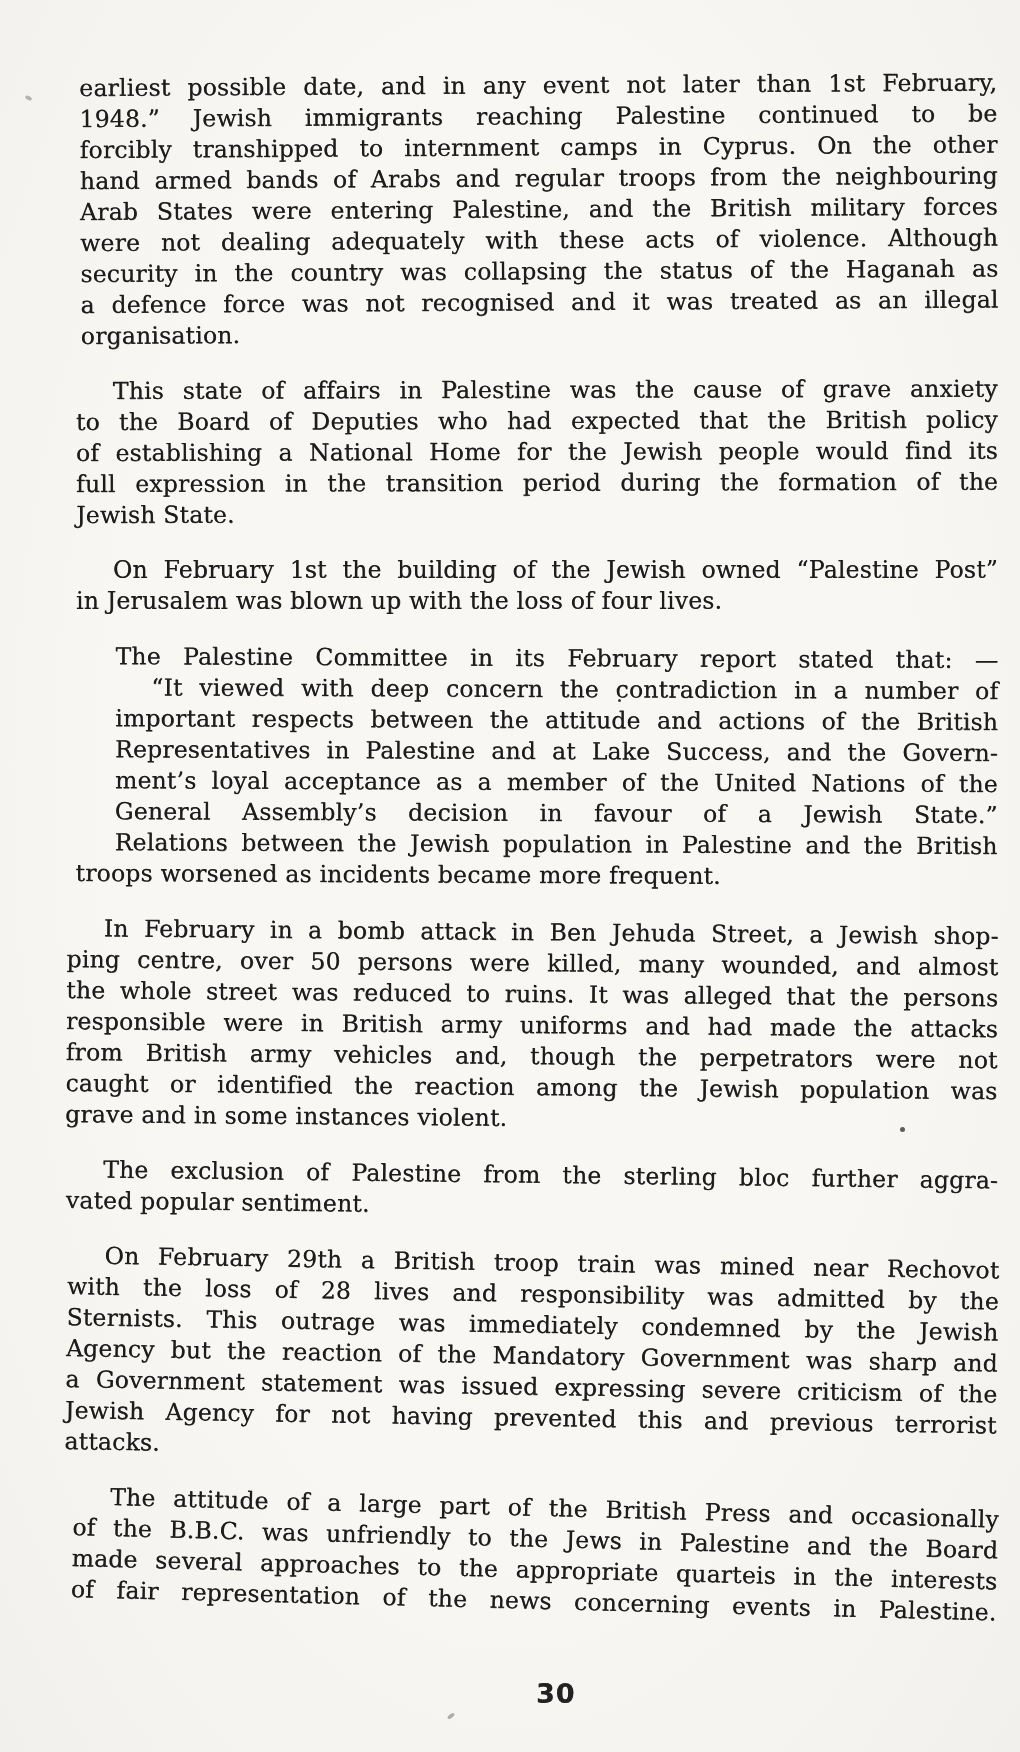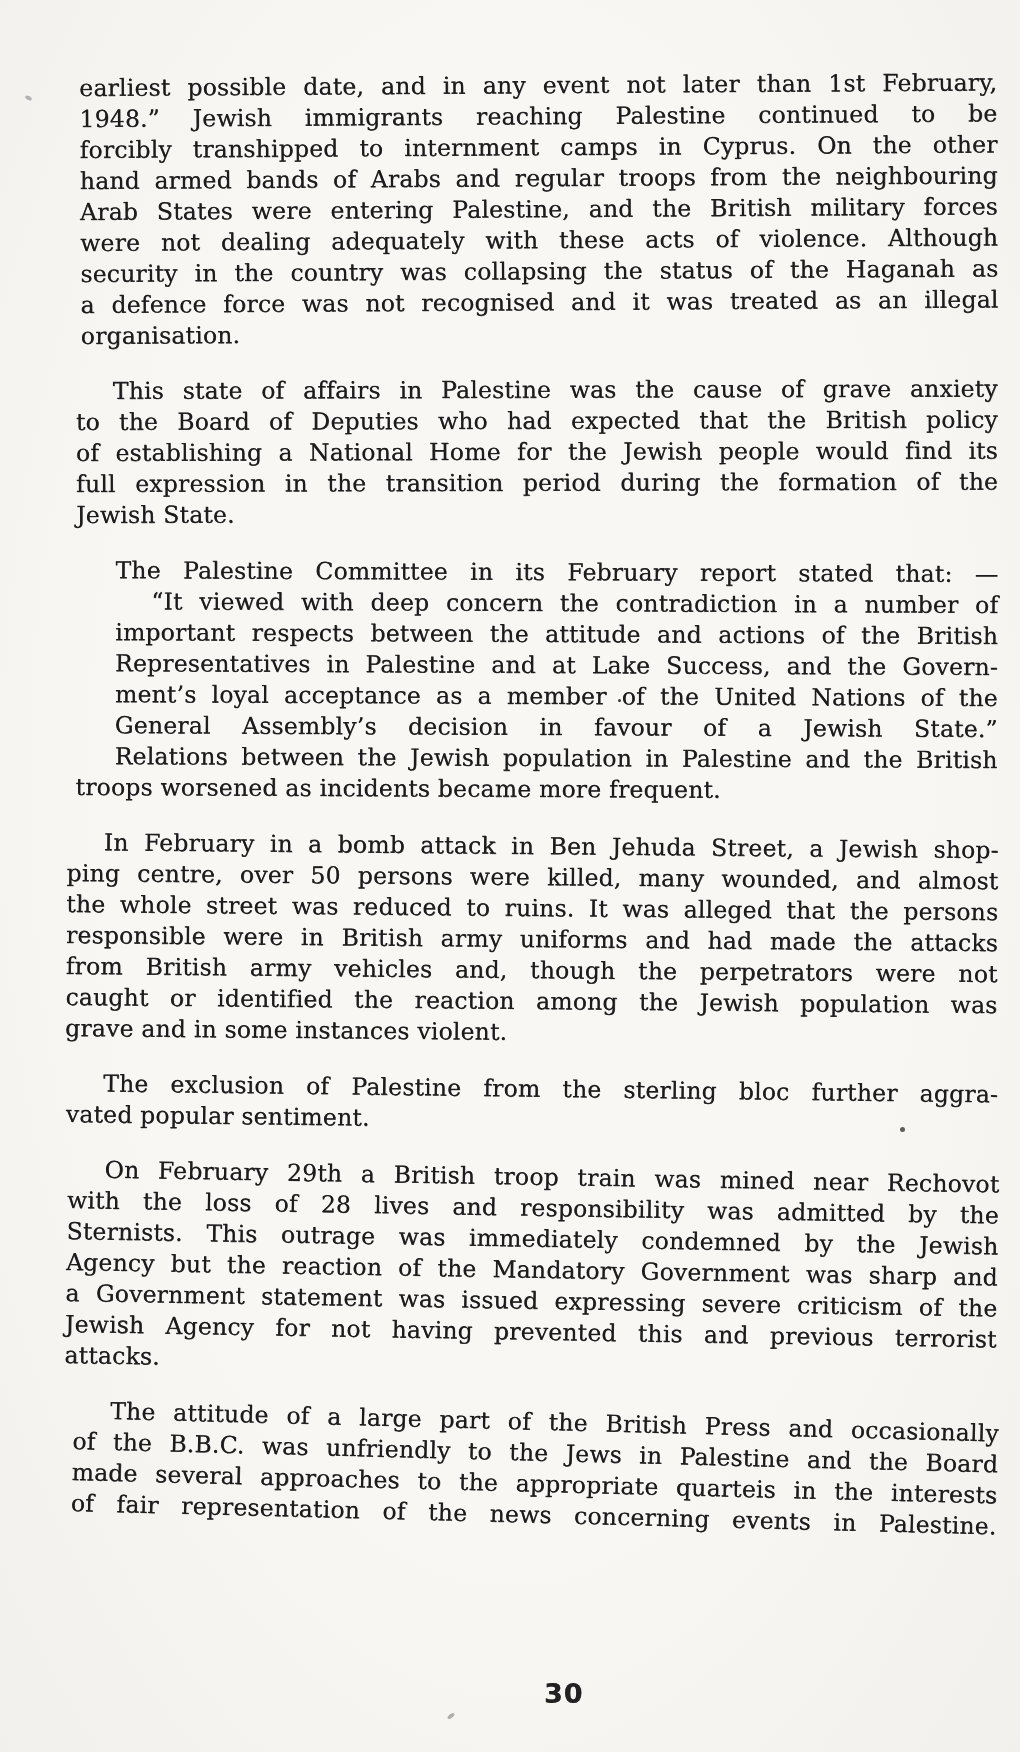--- a/index.html
+++ b/index.html
@@ -31,21 +31,21 @@
     white-space:normal;
   }
   .just{text-align:justify;text-align-last:justify;}
   .ind-para{margin-left:37px;}
   .ind-block{margin-left:39px;}
   .ind-quote{margin-left:75px;}
   #page-number{
     position:absolute;left:536px;top:1678px;
     font-family:"DejaVu Sans","Liberation Sans",sans-serif;
     font-weight:bold;font-size:27px;letter-spacing:1px;
-    color:#222;text-shadow:0.3px 0.3px 0.4px rgba(25,25,25,0.7);margin-left:8px;
+    color:#222;text-shadow:0.3px 0.3px 0.4px rgba(25,25,25,0.7);
   }
   .speck{position:absolute;border-radius:50%;}
   .speck-1{left:25px;top:96px;width:7px;height:4px;background:#b3b3b3;transform:rotate(28deg);}
   .speck-2{left:900px;top:1127px;width:5px;height:5px;background:#5d5d5d;}
   .speck-3{left:447px;top:1714px;width:8px;height:4px;background:#b0aeaa;transform:rotate(-38deg);}
   .speck-4{left:618px;top:699px;width:3px;height:3px;background:#3a3a3a;}
 </style>
 </head>
 <body>
 
@@ -61,20 +61,24 @@
         <div class="line just">security in the country was collapsing the status of the Haganah as</div>
         <div class="line just">a defence force was not recognised and it was treated as an illegal</div>
         <div class="line">organisation.</div>
       </div>
       <div class="para p2">
         <div class="line just ind-para">This state of affairs in Palestine was the cause of grave anxiety</div>
         <div class="line just">to the Board of Deputies who had expected that the British policy</div>
         <div class="line just">of establishing a National Home for the Jewish people would find its</div>
         <div class="line just">full expression in the transition period during the formation of the</div>
         <div class="line">Jewish State.</div>
+      </div>
+      <div class="para p3">
+        <div class="line just ind-para">On February 1st the building of the Jewish owned “Palestine Post”</div>
+        <div class="line">in Jerusalem was blown up with the loss of four lives.</div>
       </div>
       <div class="para p4">
         <div class="line just ind-block">The Palestine Committee in its February report stated that: —</div>
         <div class="line just ind-quote">“It viewed with deep concern the contradiction in a number of</div>
         <div class="line just ind-block">important respects between the attitude and actions of the British</div>
         <div class="line just ind-block">Representatives in Palestine and at Lake Success, and the Govern-</div>
         <div class="line just ind-block">ment’s loyal acceptance as a member of the United Nations of the</div>
         <div class="line just ind-block">General Assembly’s decision in favour of a Jewish State.”</div>
         <div class="line just ind-block">Relations between the Jewish population in Palestine and the British</div>
         <div class="line">troops worsened as incidents became more frequent.</div>

